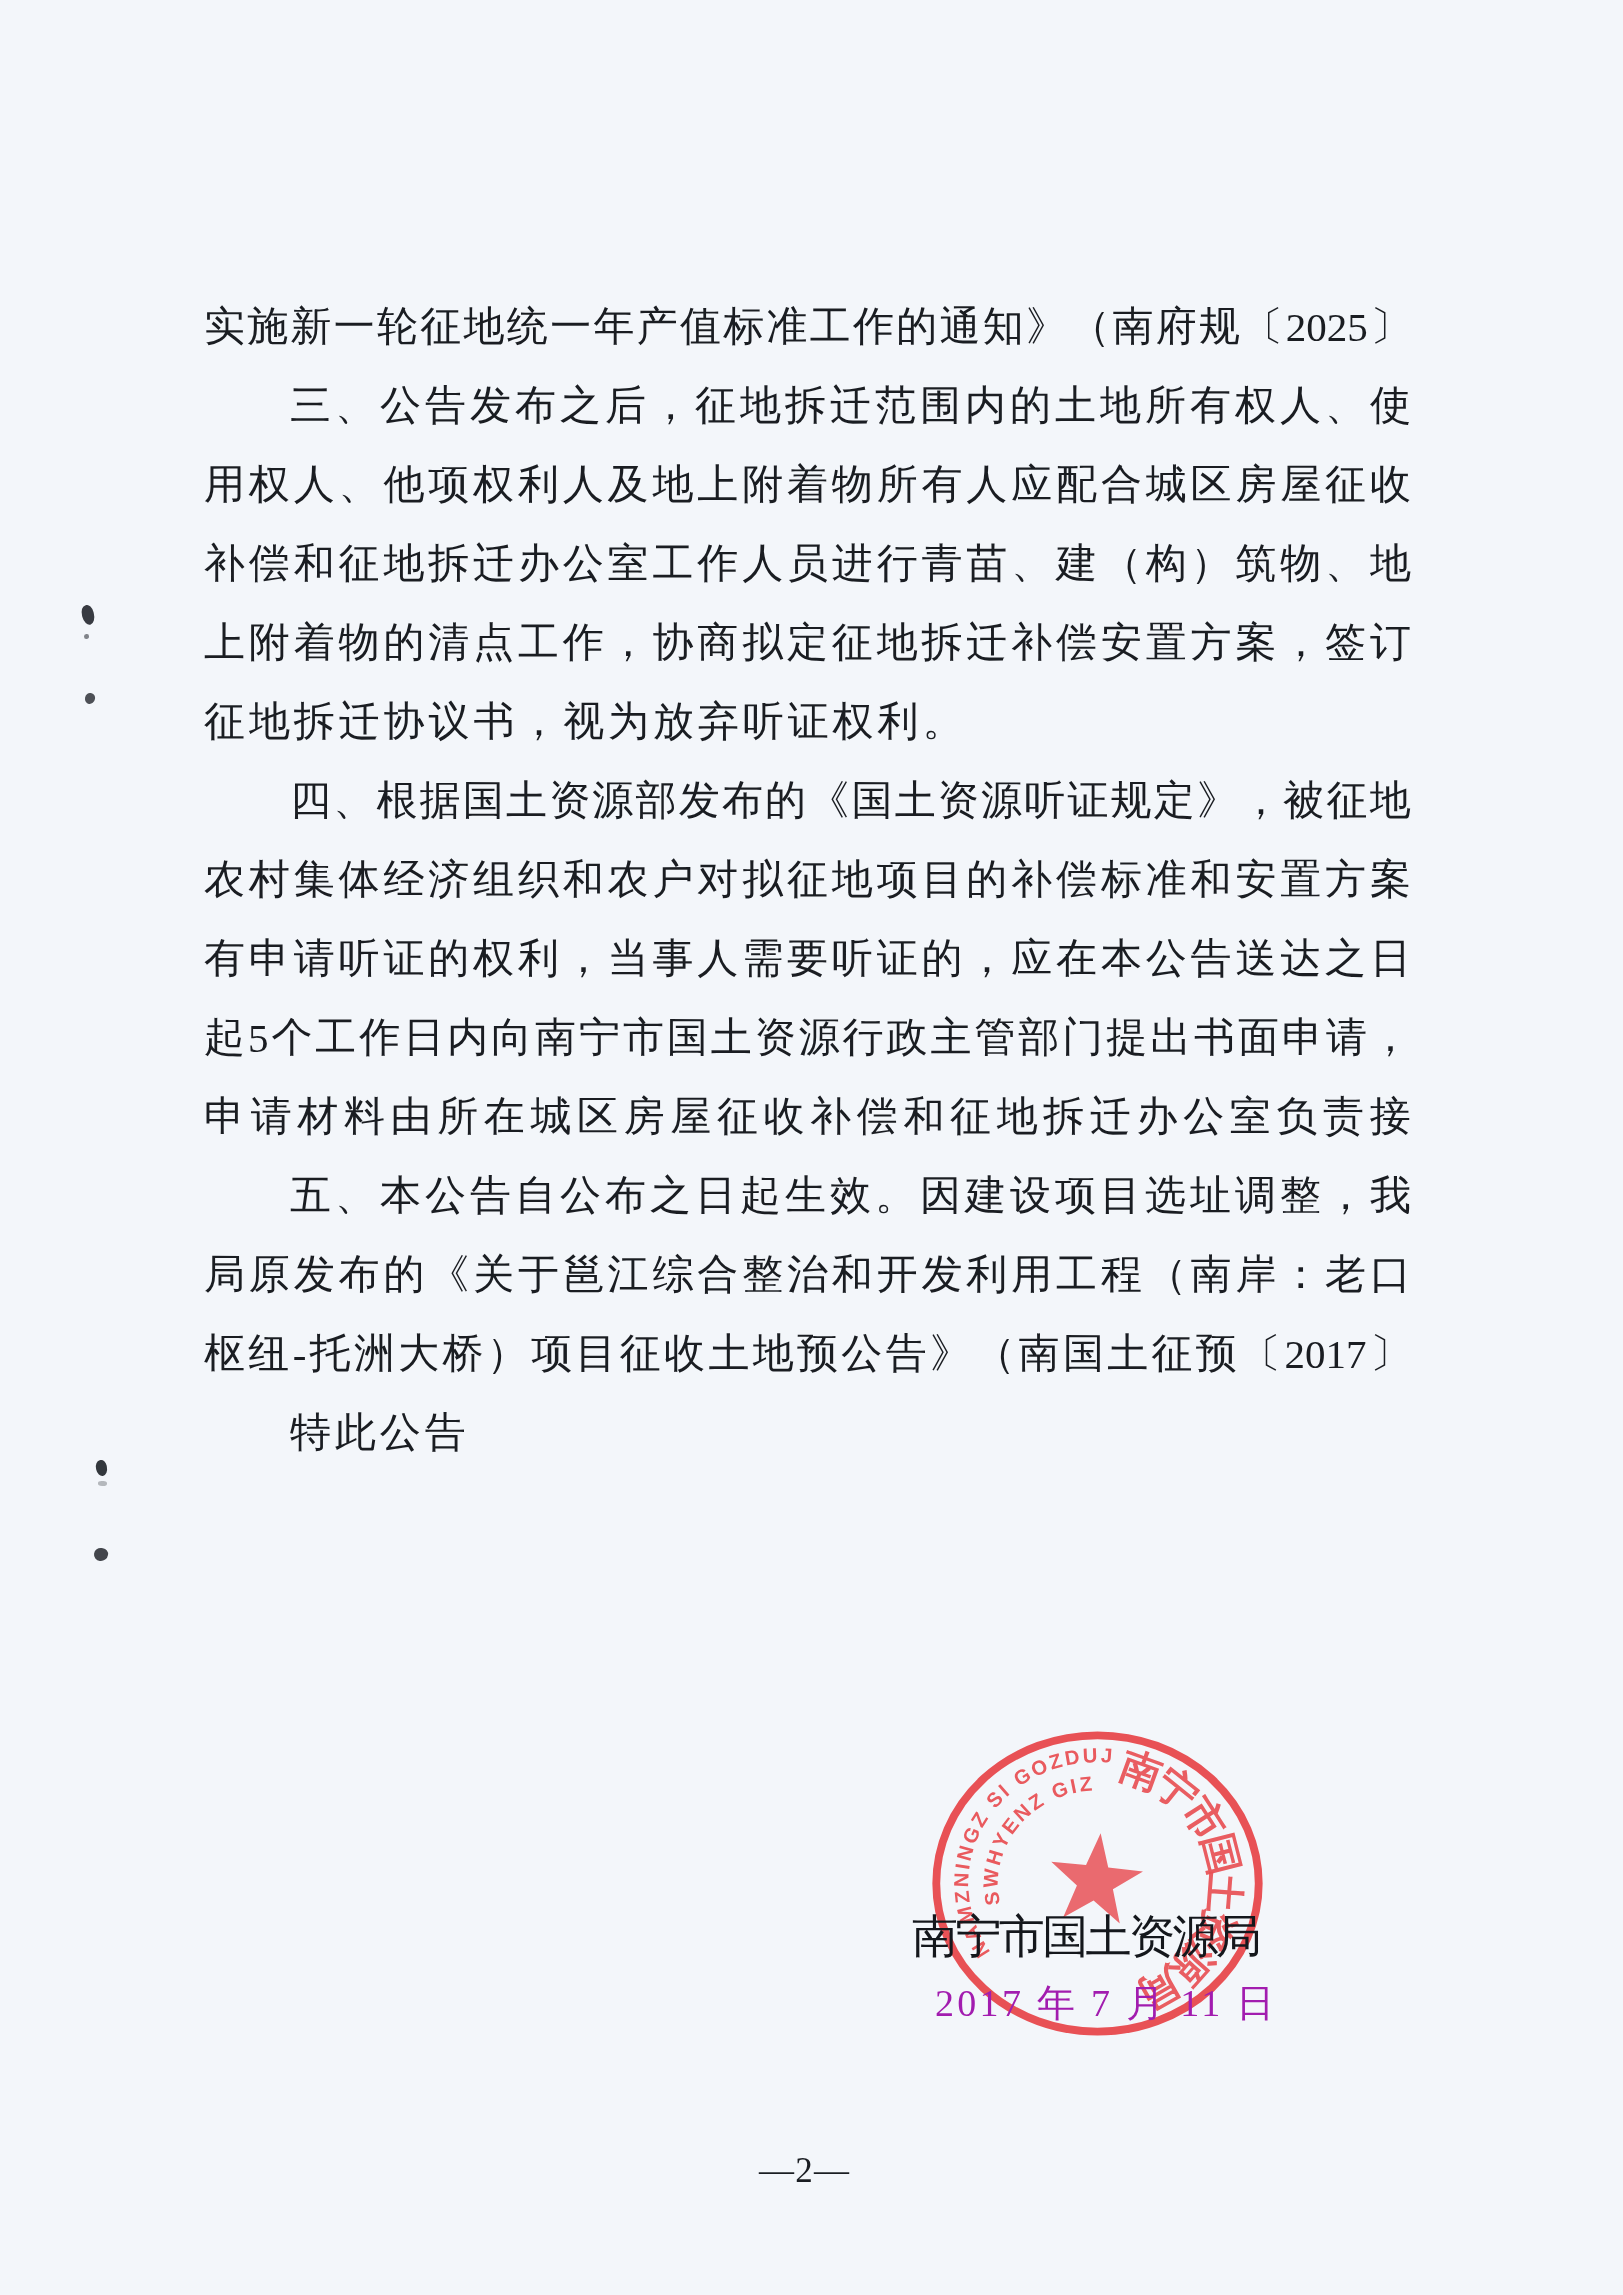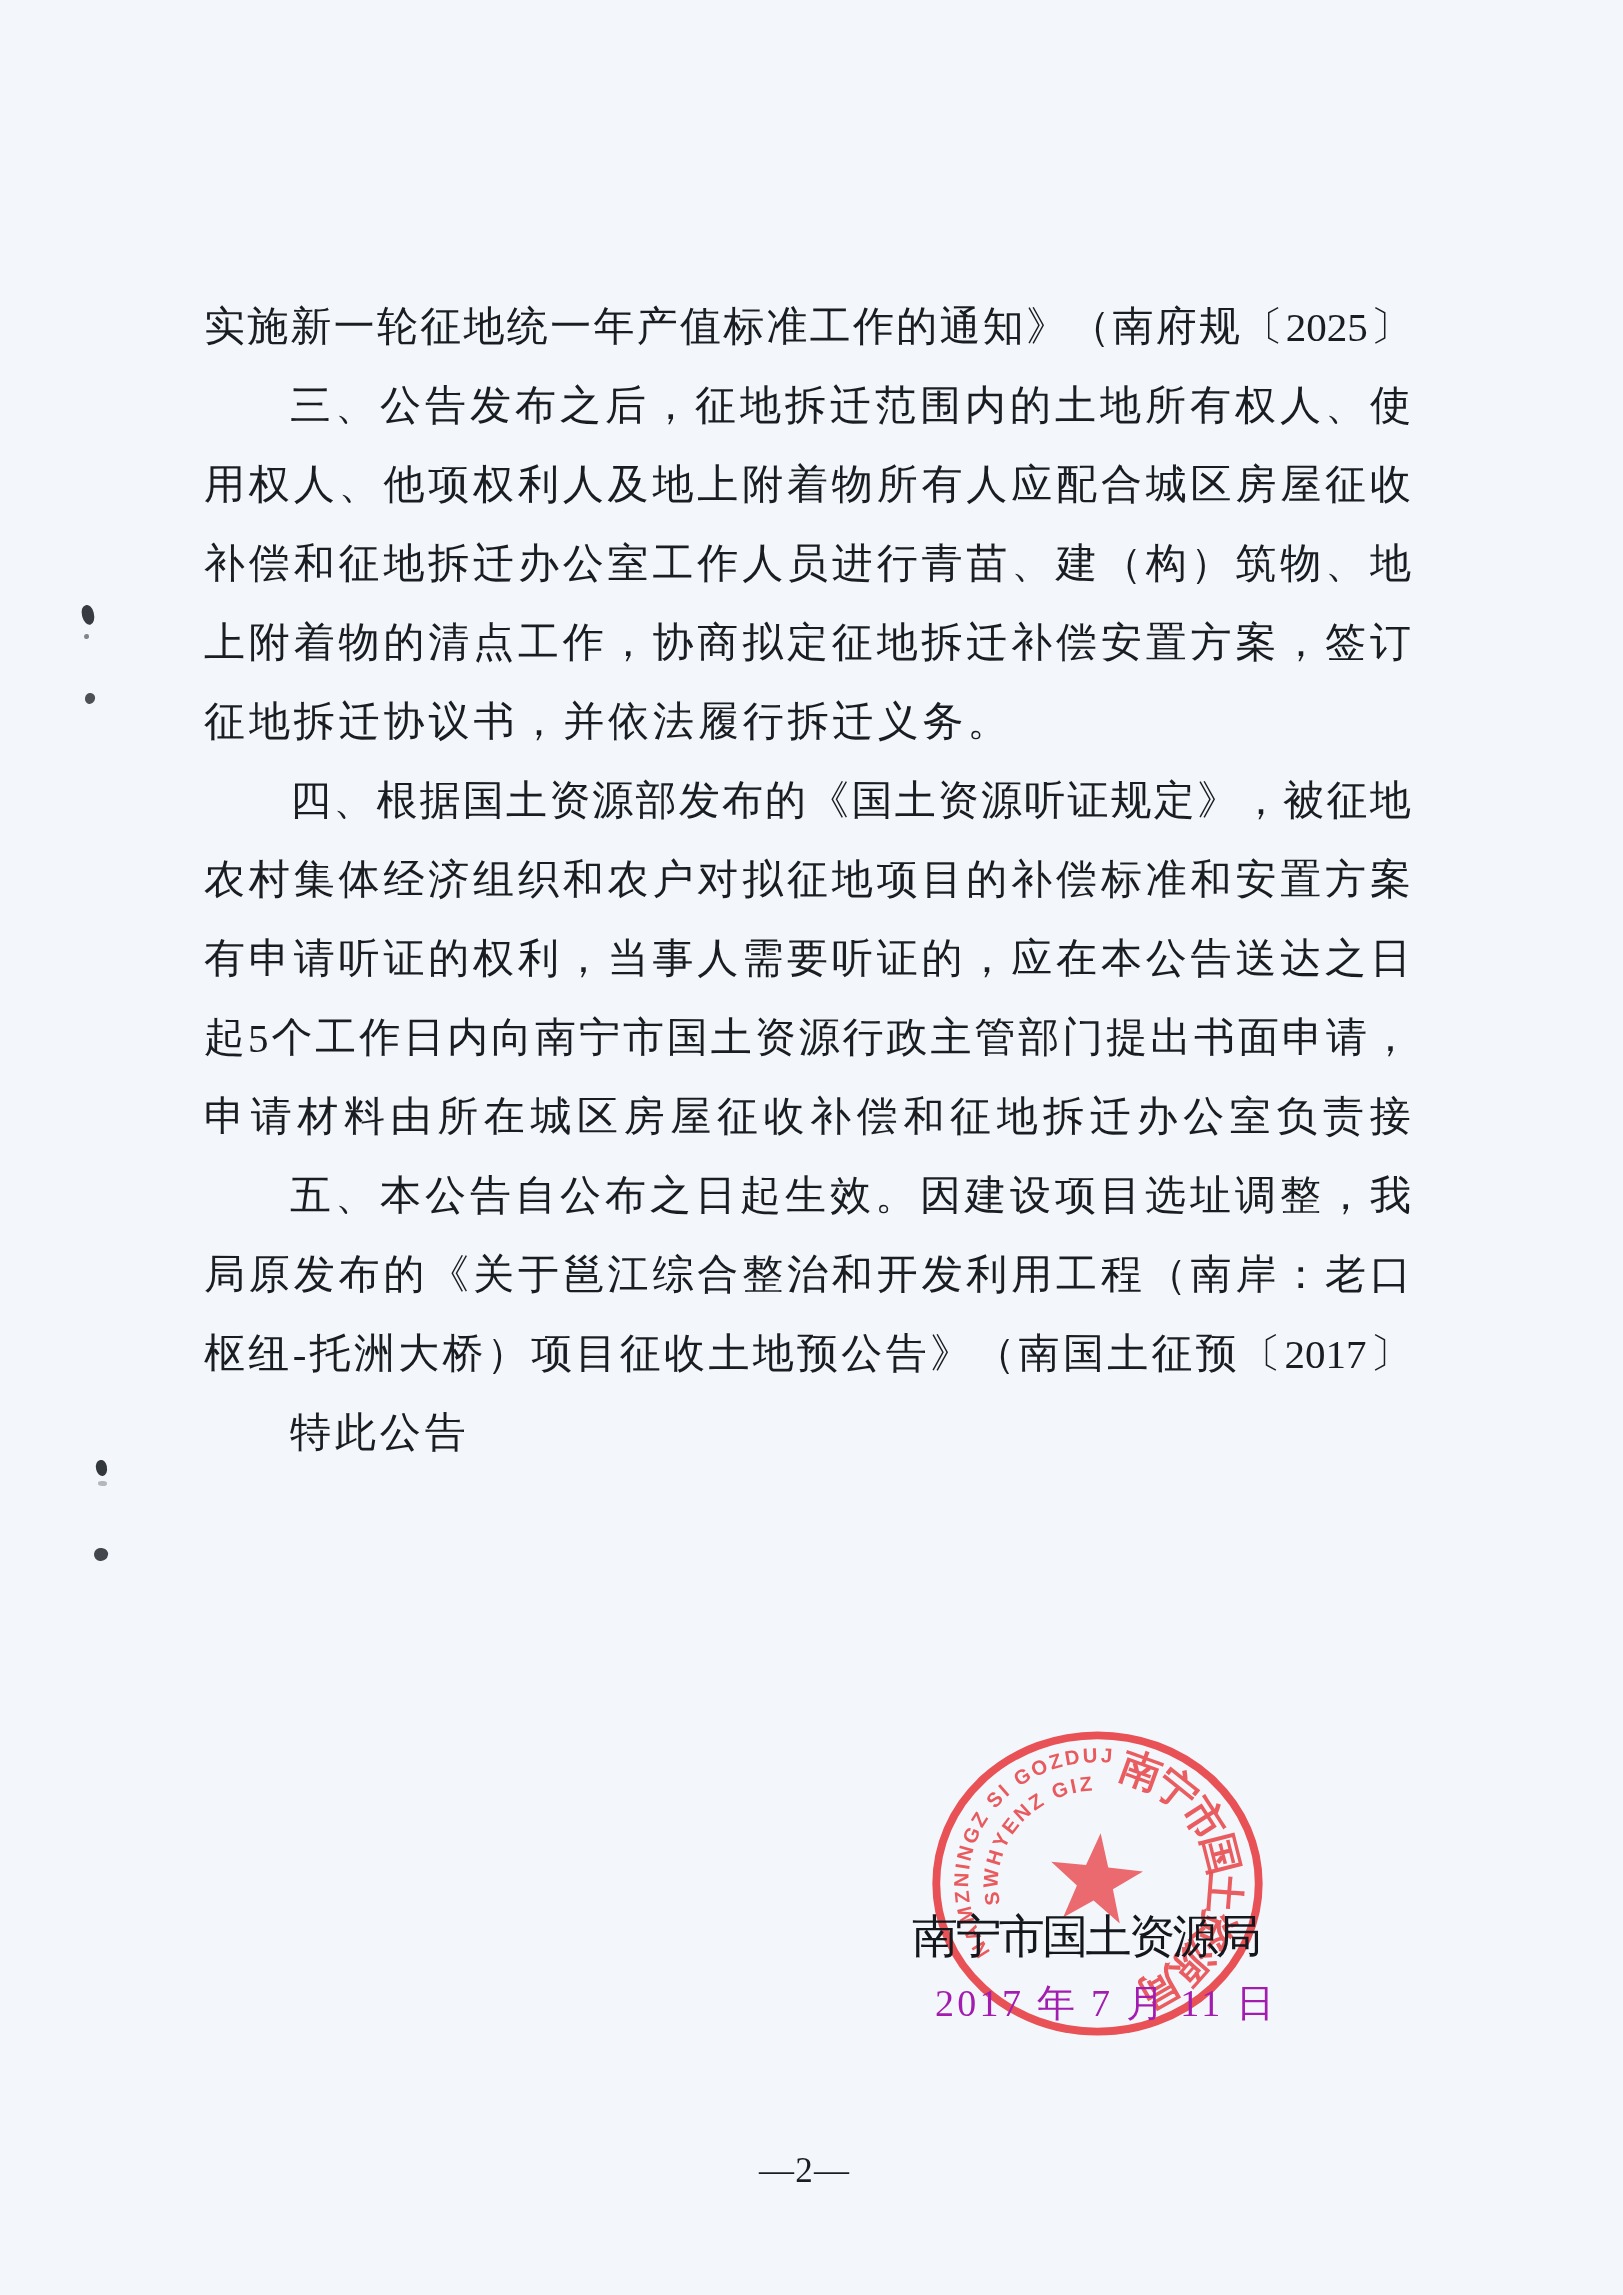--- a/index.html
+++ b/index.html
@@ -248,21 +248,21 @@
         <span>补</span>
         <span>偿</span>
         <span>安</span>
         <span>置</span>
         <span>方</span>
         <span>案</span>
         <span>，</span>
         <span>签</span>
         <span>订</span>
       </div>
-      <div class="line plain">征地拆迁协议书，并依法履行拆迁义务。</div>
+      <div class="line plain">征地拆迁协议书，视为放弃听证权利。</div>
       <div class="line just ind">
         <span>四</span>
         <span>、</span>
         <span>根</span>
         <span>据</span>
         <span>国</span>
         <span>土</span>
         <span>资</span>
         <span>源</span>
         <span>部</span>

